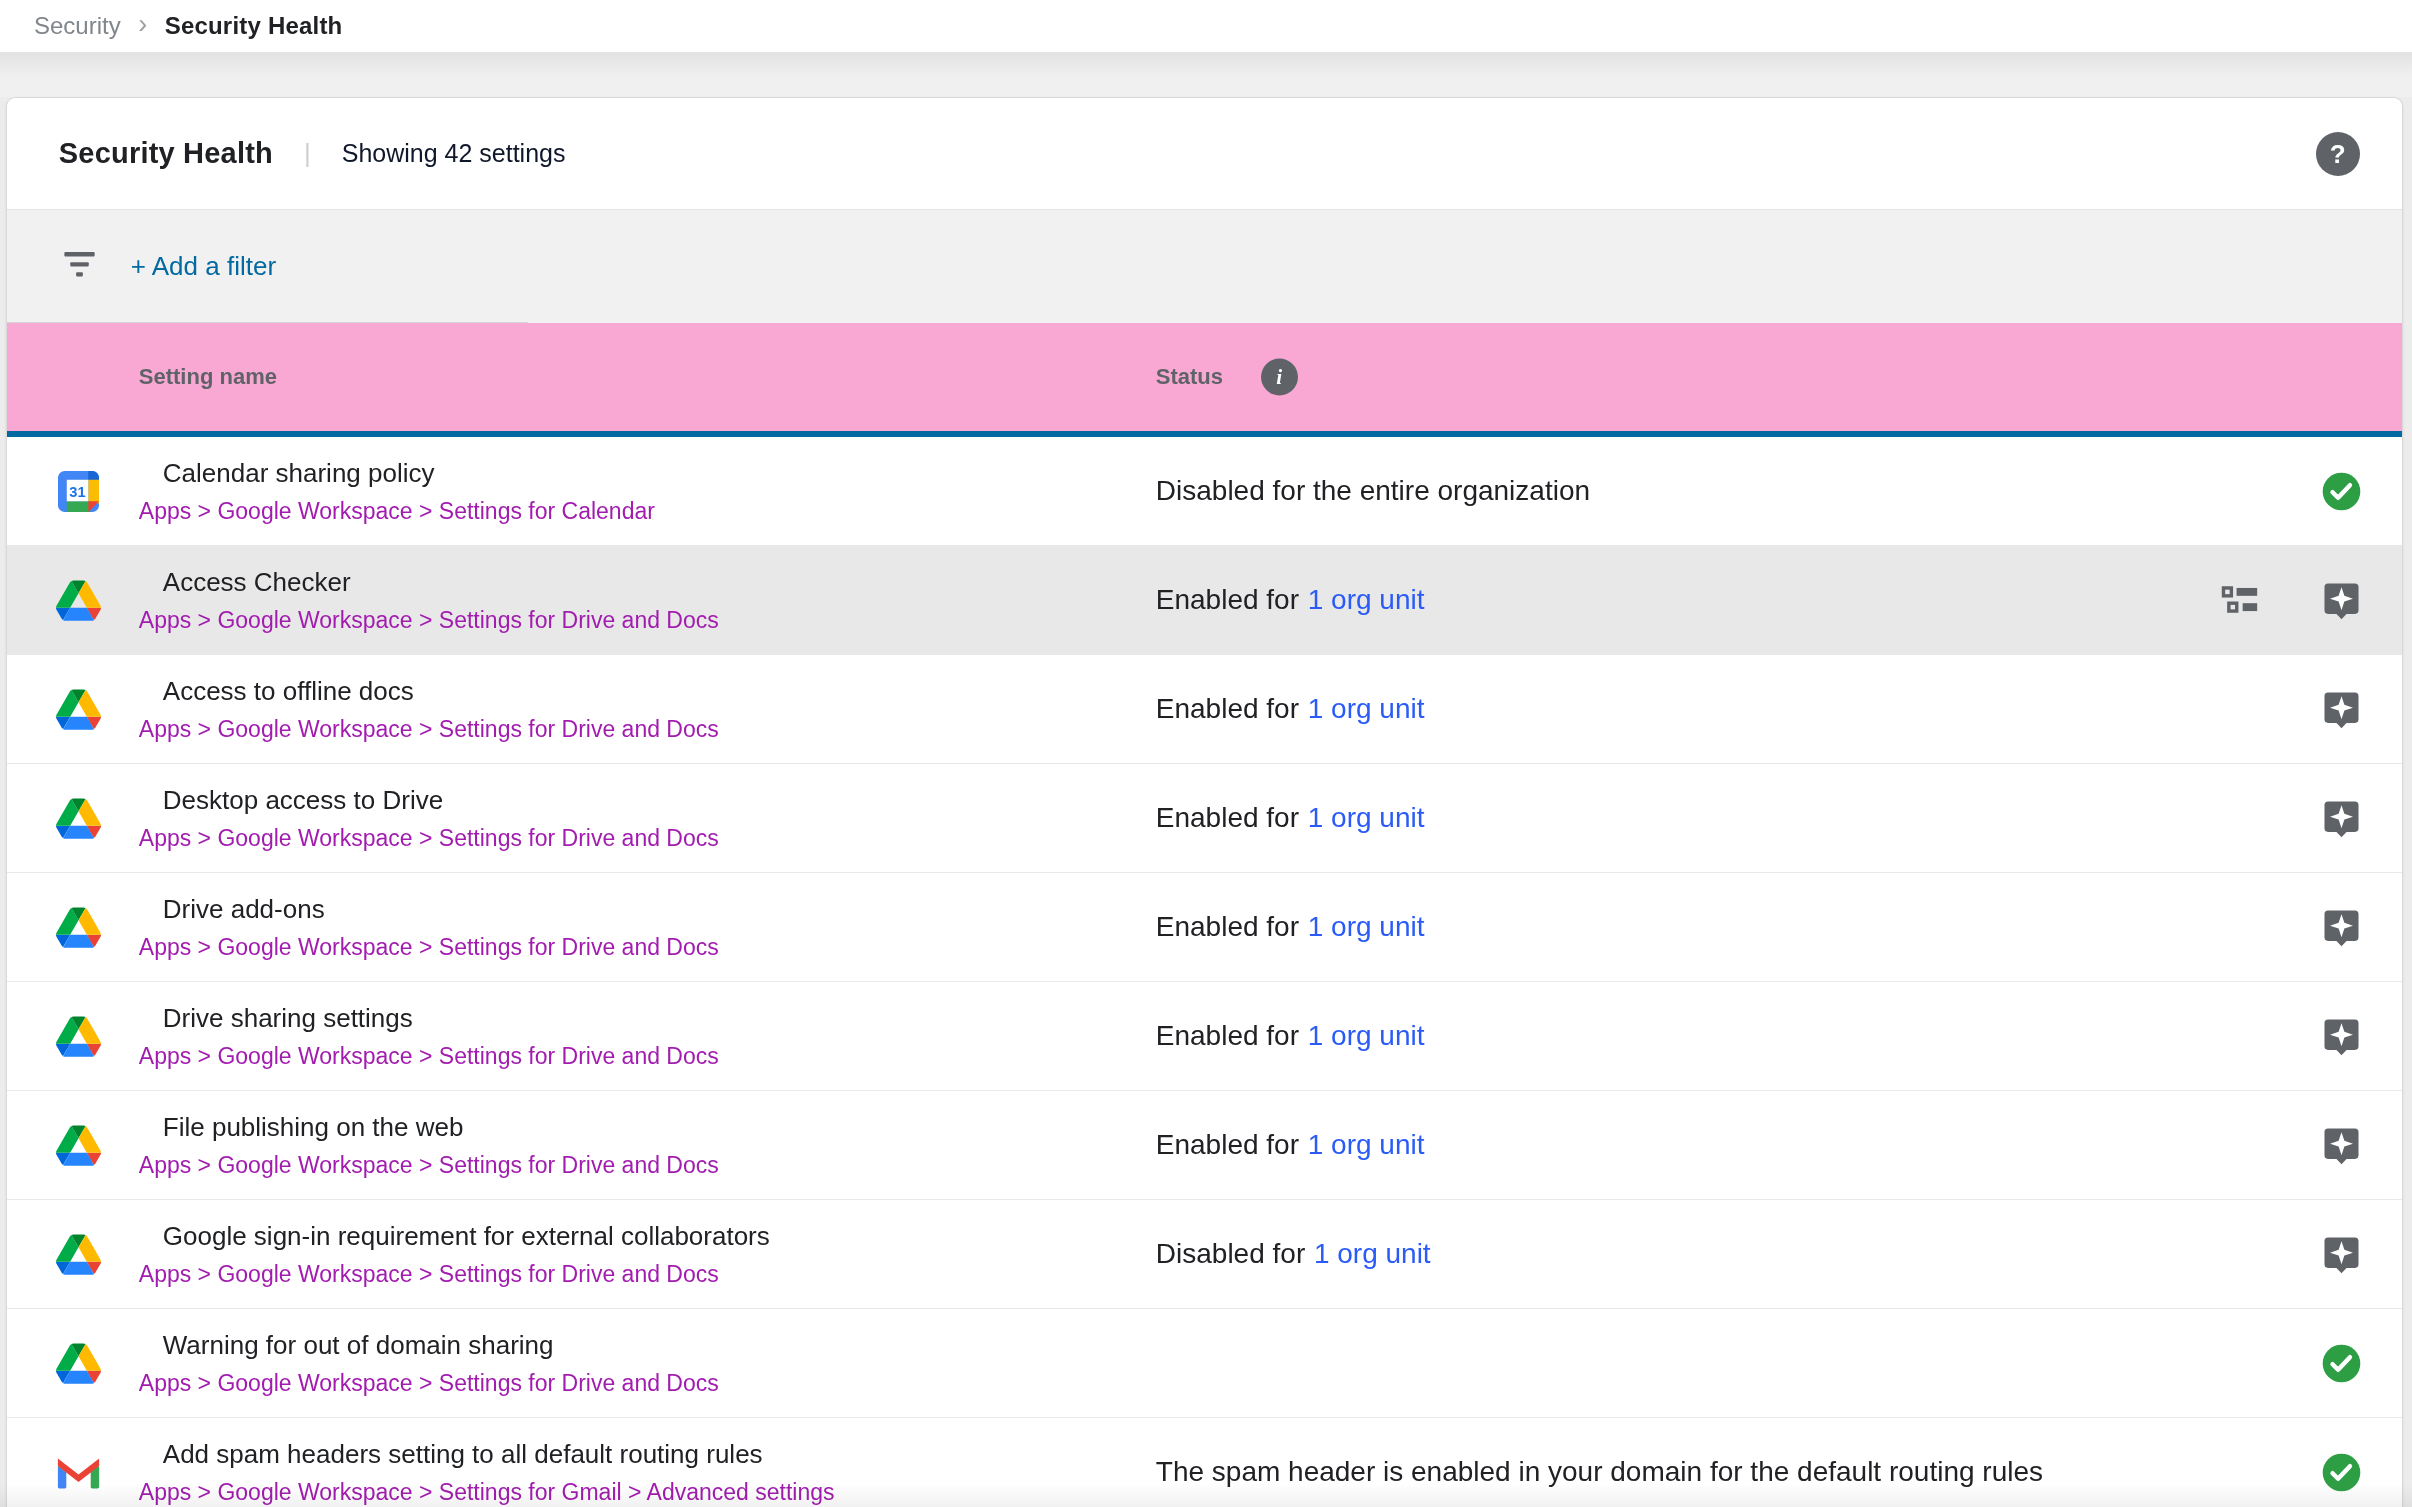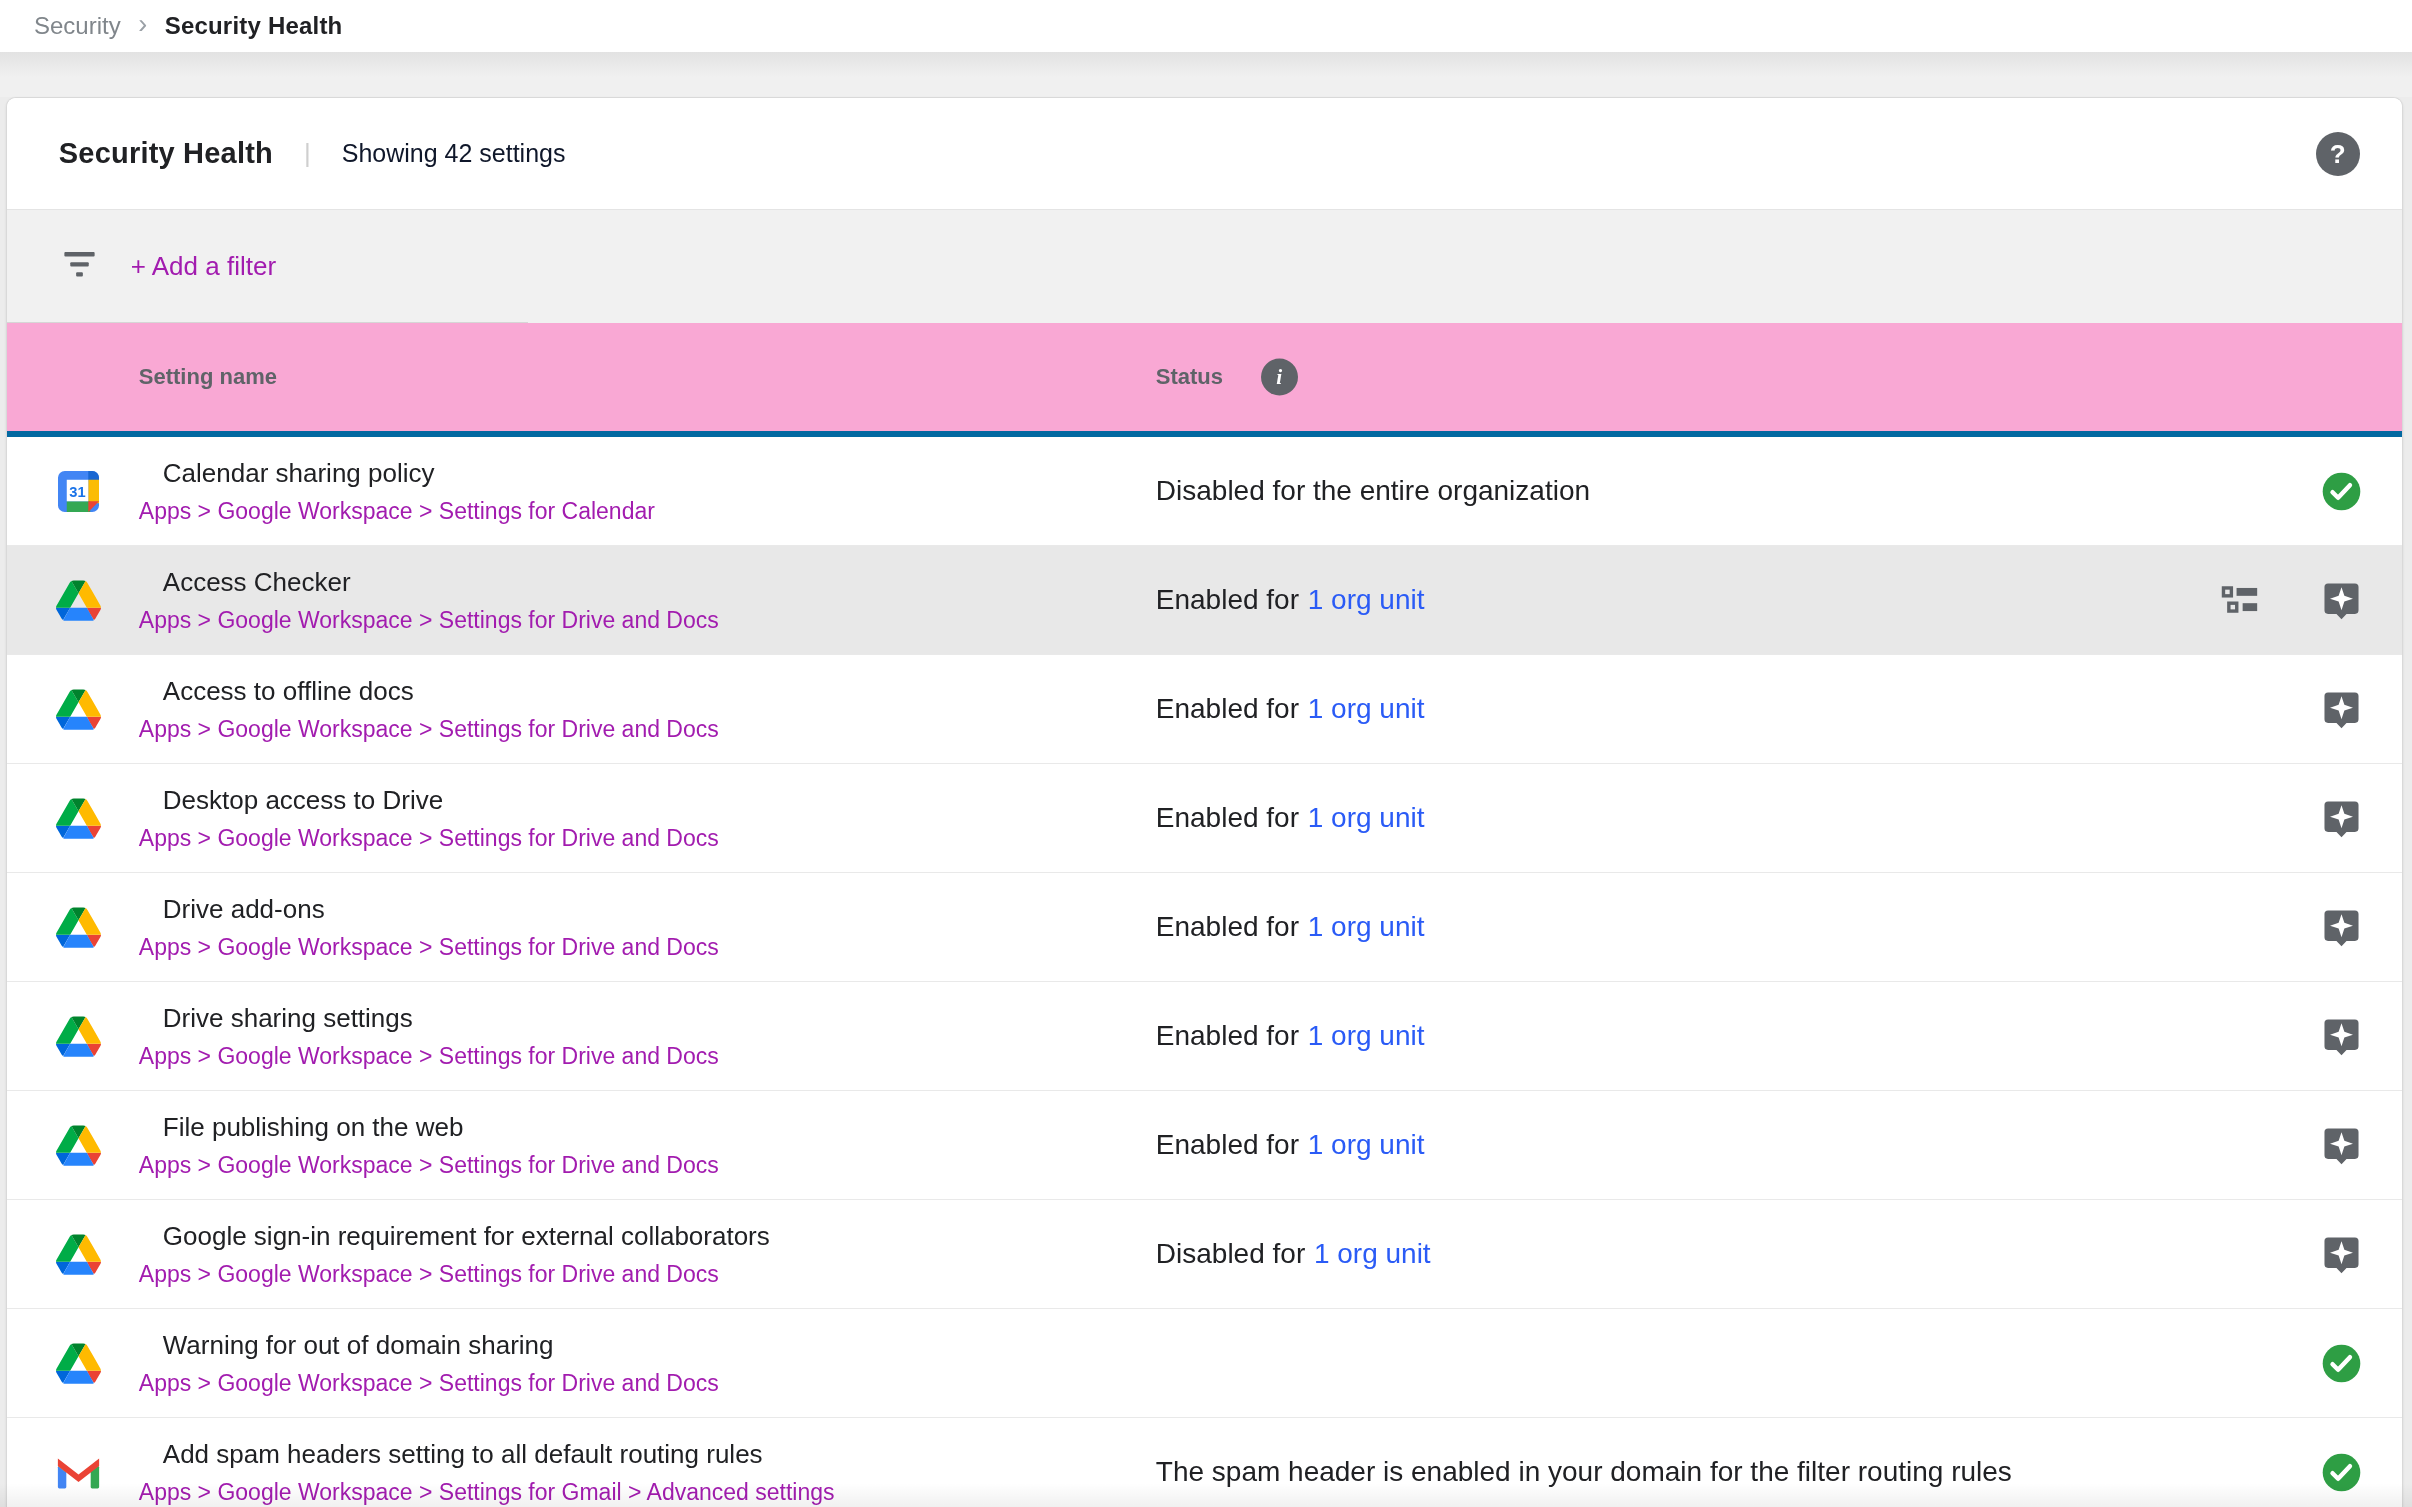--- a/index.html
+++ b/index.html
@@ -67,21 +67,21 @@
     position:relative; height:113px; background:#f1f1f1;
   }
   .filter-band::after {
     content:""; position:absolute; left:0; bottom:0; width:521px; height:1px;
     background:#d6d6d6;
   }
   .filter-icon { position:absolute; left:52px; top:37px; }
   .add-filter {
     position:absolute; left:124px; top:0; height:100%;
     display:flex; align-items:center;
-    font-size:26px; color:#a21caf; cursor:pointer;
+    font-size:26px; color:#0369a1; cursor:pointer;
   }
 
   
   .table-header {
     position:relative; height:114px; background:#f9a8d4;
     border-bottom:6px solid #0369a1;
     font-size:22px; font-weight:700; color:#5f6368;
   }
   .col-setting { position:absolute; left:132px; top:50%; transform:translateY(-50%); }
   .col-status  { position:absolute; left:1149px; top:50%; transform:translateY(-50%); }
@@ -411,21 +411,21 @@
           <svg viewBox="0 0 48 40">
             <rect x="2" y="13" width="9" height="24" rx="1.5" fill="#4285f4"></rect>
             <rect x="37" y="13" width="9" height="24" rx="1.5" fill="#34a853"></rect>
             <path d="M2 13 L11 20 L11 13 Z" fill="#fbbc04"></path>
             <path d="M2 5 L24 22 L46 5 L46 13 L24 30 L2 13 Z" fill="#ea4335"></path>
           </svg>
         </span>
     <span class="row-title">Add spam headers setting to all default routing rules</span>
     <span class="row-path">Apps &gt; Google Workspace &gt; Settings for Gmail &gt; Advanced settings</span>
     <span class="row-status">
-      <span>The spam header is enabled in your domain for the filter routing rules</span>
+      <span>The spam header is enabled in your domain for the default routing rules</span>
 
     </span>
 
     <span class="right-slot">
           <svg viewBox="0 0 24 24">
             <circle cx="12" cy="12" r="10.5" fill="#2e9e44"></circle>
             <path d="M7 12.4l3.1 3.1 6.6-7" stroke="#ffffff" stroke-width="2.5" fill="none" stroke-linecap="round" stroke-linejoin="round"></path>
           </svg>
         </span>
   </div>

